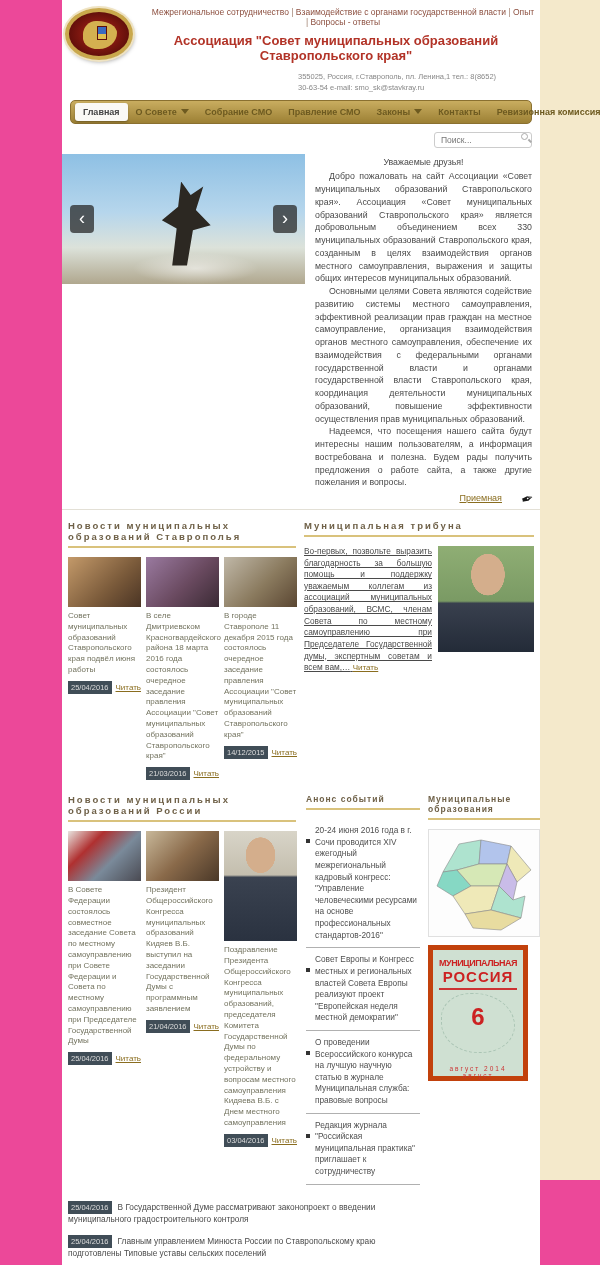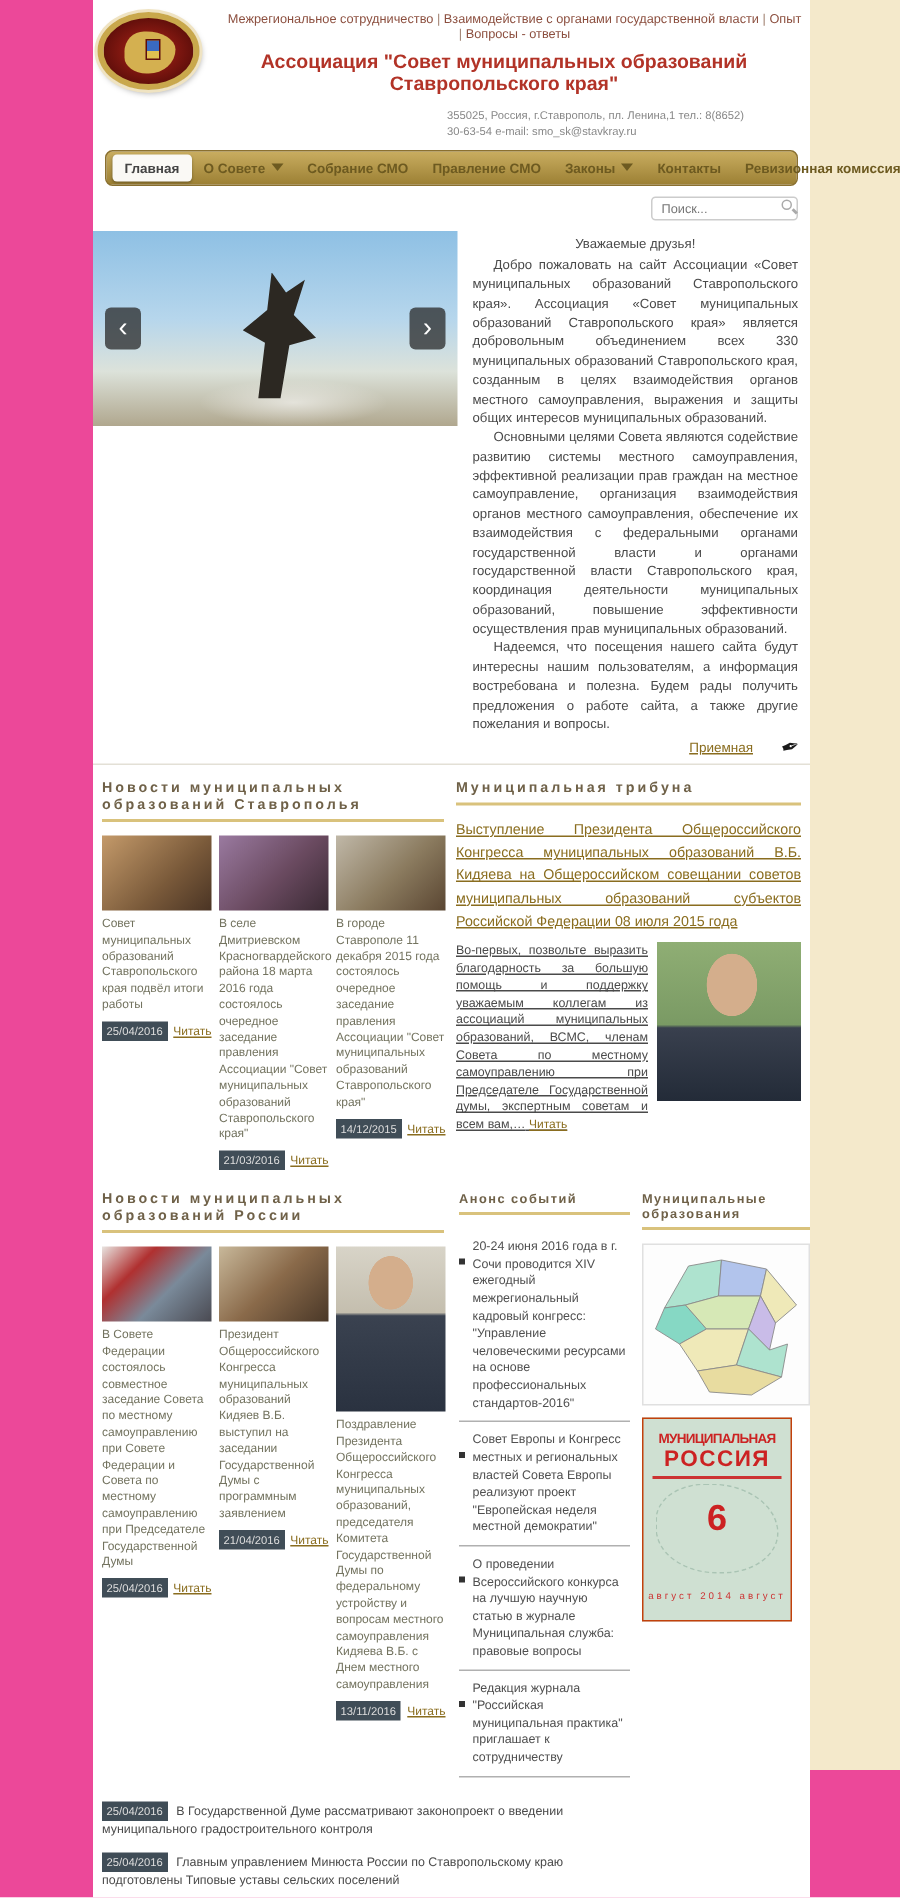--- a/index.html
+++ b/index.html
@@ -93,21 +93,21 @@
 
   .row3 { display:flex; margin-top:14px; padding:0 6px; }
   .col-events { width:122px; flex:0 0 122px; padding:0 6px 0 2px; }
   .col-mun { flex:1; padding-left:2px; }
   .event-item { display:flex; gap:5px; font-size:8.3px; color:#4f4f4f; line-height:1.4;
                 padding:6px 0; border-bottom:1px solid #b0b0b0; }
   .event-item a { color:#4f4f4f; text-decoration:none; }
   .bullet { flex:0 0 4px; width:4px; height:4px; background:#333; margin-top:14px; }
   .mun-title { font-size:8.5px; letter-spacing:1px; }
   .map-box { width:112px; height:108px; background:#fdfdfd; border:1px solid #e0e0e0; margin-bottom:8px; }
-  .magazine { width:100px; height:136px; background:#cfe0d2; border:1px solid #c2410c; padding-top:8px; text-align:center; }
+  .magazine { width:100px; height:136px; background:#cfe0d2; border:5px solid #c2410c; padding-top:8px; text-align:center; }
   .mag-t1 { font-size:9px; font-weight:bold; color:#cc2222; letter-spacing:-.5px; }
   .mag-t2 { font-size:15px; font-weight:bold; color:#cc2222; letter-spacing:1px; }
   .mag-rule { height:2px; background:#cc3333; margin:3px 6px; }
   .mag-map { height:60px; margin:2px 8px; border:1px dashed #aac4b4; border-radius:40% 55% 45% 50%; }
   .mag-num { font-size:24px; font-weight:bold; color:#cc2222; margin-top:-52px; }
   .mag-footer { font-size:6.5px; color:#cc3333; margin-top:34px; letter-spacing:2px; }
 
   .info-section { margin:16px 6px 0 6px; width:310px; }
   .info-item { font-size:8.3px; color:#4a4a4a; line-height:1.5; margin-bottom:9px; }
   .info-item .date-badge { margin-right:6px; }
@@ -183,21 +183,21 @@
         </div>
       </div>
     </div>
 
     <div class="row2">
       <div class="col-left">
         <div class="section-title">Новости муниципальных образований Ставрополья</div>
         <div class="news3">
           <div class="news-item">
             <div class="thumb t-s1"></div>
-            <div class="cap">Совет муниципальных образований Ставропольского края подвёл итоги работы</div>
+            <div class="cap">Совет муниципальных образований Ставропольского края подвёл июня работы</div>
             <div class="meta">
                 <span class="date-badge">25/04/2016</span>
                 <a href="#" class="read-link">Читать</a>
               </div>
           </div>
           <div class="news-item">
             <div class="thumb t-s2"></div>
             <div class="cap">В селе Дмитриевском Красногвардейского района 18 марта 2016 года состоялось очередное заседание правления Ассоциации "Совет муниципальных образований Ставропольского края"</div>
             <div class="meta">
                 <span class="date-badge">21/03/2016</span>
@@ -209,21 +209,20 @@
             <div class="cap">В городе Ставрополе 11 декабря 2015 года состоялось очередное заседание правления Ассоциации "Совет муниципальных образований Ставропольского края"</div>
             <div class="meta">
                 <span class="date-badge">14/12/2015</span>
                 <a href="#" class="read-link">Читать</a>
               </div>
           </div>
         </div>
       </div>
       <div class="col-right">
         <div class="section-title">Муниципальная трибуна</div>
-        <a href="#" class="article-link">Выступление Президента Общероссийского Конгресса муниципальных образований В.Б. Кидяева на Общероссийском совещании советов муниципальных образований субъектов Российской Федерации 08 июля 2015 года</a>
         <div class="tribune-body">
           <div class="tribune-text">
             <span>Во-первых, позвольте выразить благодарность за большую помощь и поддержку уважаемым коллегам из ассоциаций муниципальных образований, ВСМС, членам Совета по местному самоуправлению при Председателе Государственной думы, экспертным советам и всем вам,…</span>
             <a href="#" class="read-link">Читать</a>
           </div>
           <div class="tribune-photo"></div>
         </div>
       </div>
     </div>
 
@@ -244,21 +243,21 @@
             <div class="cap">Президент Общероссийского Конгресса муниципальных образований Кидяев В.Б. выступил на заседании Государственной Думы с программным заявлением</div>
             <div class="meta">
                 <span class="date-badge">21/04/2016</span>
                 <a href="#" class="read-link">Читать</a>
               </div>
           </div>
           <div class="news-item">
             <div class="thumb t-r3"></div>
             <div class="cap">Поздравление Президента Общероссийского Конгресса муниципальных образований, председателя Комитета Государственной Думы по федеральному устройству и вопросам местного самоуправления Кидяева В.Б. с Днем местного самоуправления</div>
             <div class="meta">
-                <span class="date-badge">13/11/2016</span>
+                <span class="date-badge">03/04/2016</span>
                 <a href="#" class="read-link">Читать</a>
               </div>
           </div>
         </div>
       </div>
       <div class="col-events">
         <div class="section-title mun-title">Анонс событий</div>
         <div class="event-item">
             <span class="bullet"></span>
             <a href="#">20-24 июня 2016 года в г. Сочи проводится XIV ежегодный межрегиональный кадровый конгресс: "Управление человеческими ресурсами на основе профессиональных стандартов-2016"</a>

